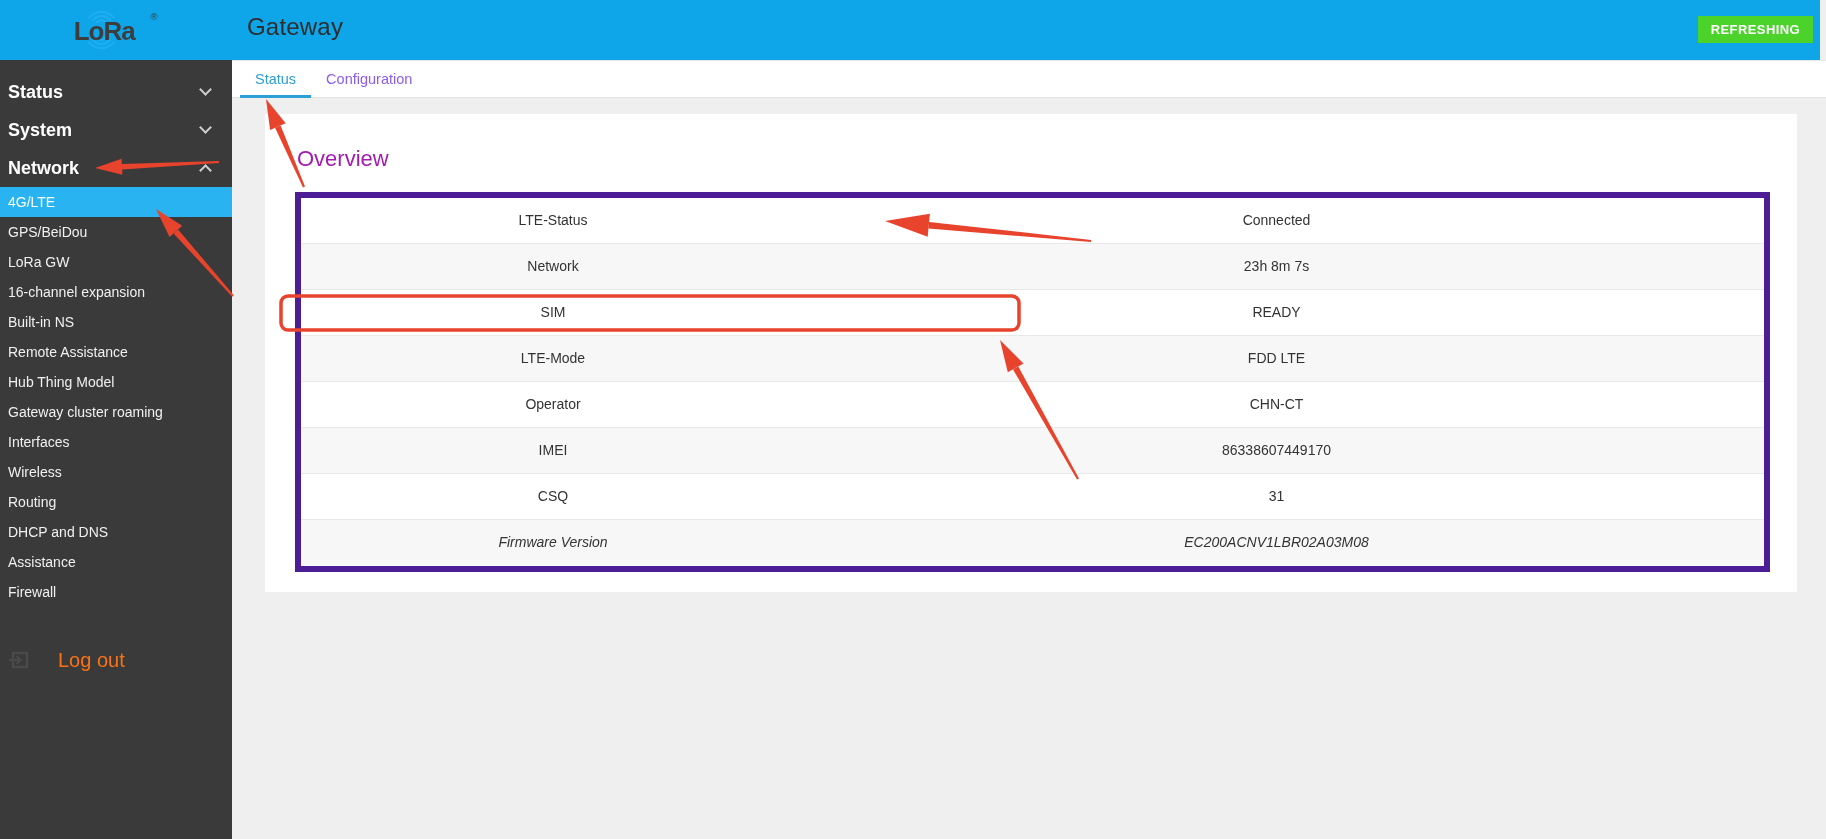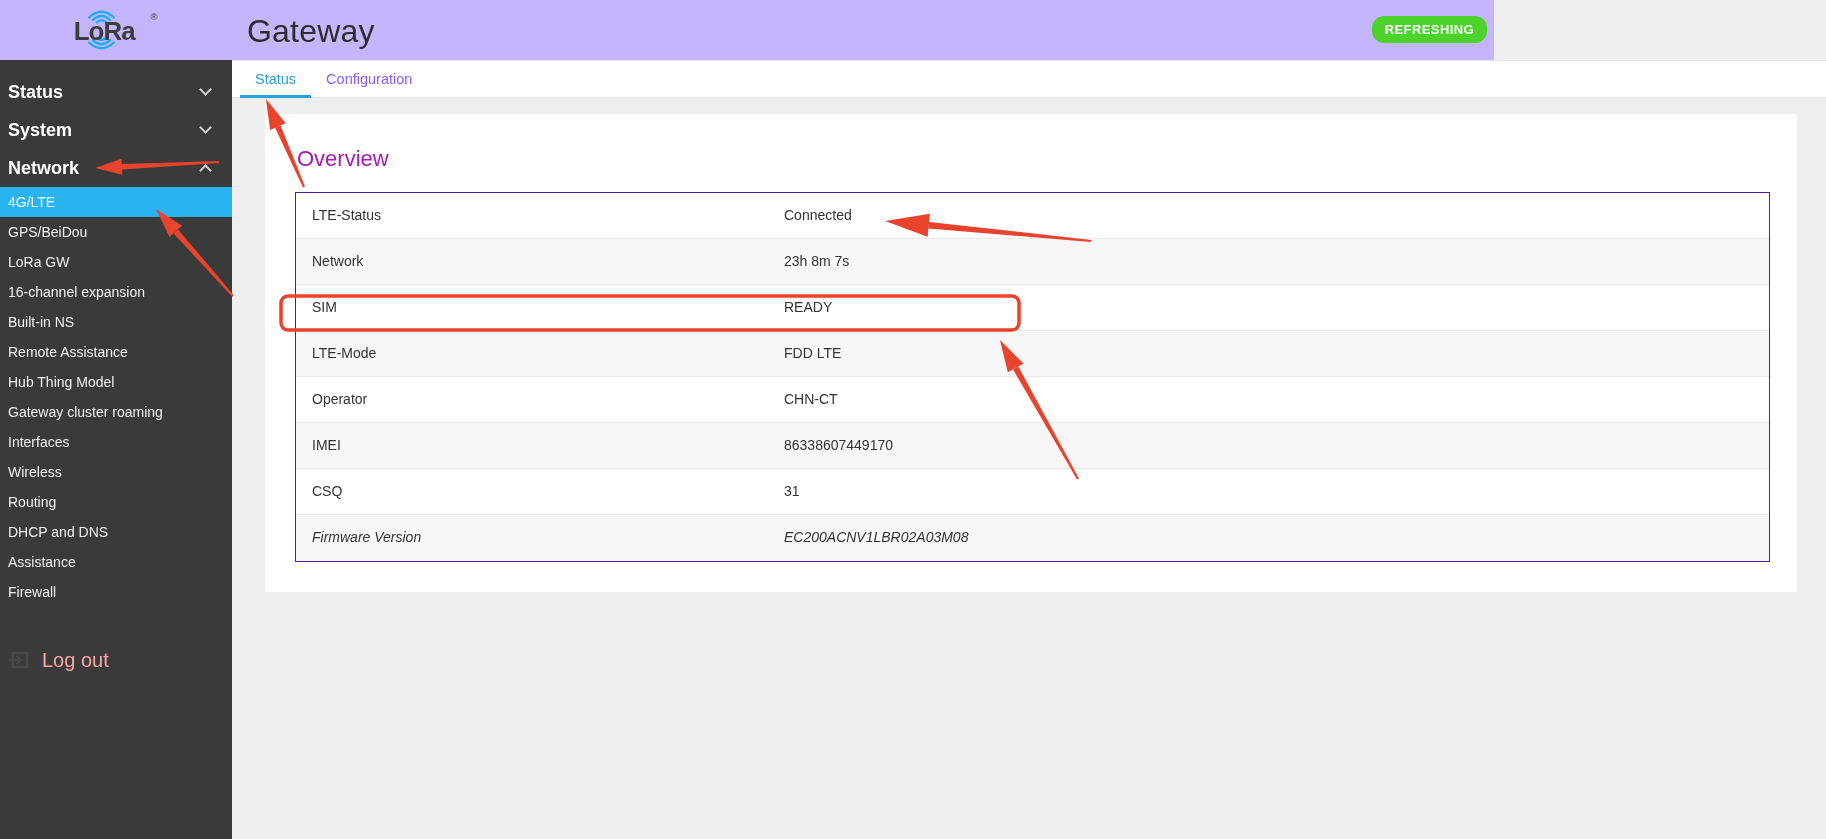--- a/index.html
+++ b/index.html
@@ -8,32 +8,32 @@
     font-family: "Liberation Sans", "DejaVu Sans", sans-serif;
     background:#efefef; position:relative; overflow:hidden;
     color:#333;
   }
   :root{
     --accent-blue:#29b4f1; --tab-blue:#2c9fd6; --green:#4bd32c;
     --red:#e8432d; --sidebar-bg:#3a3a3a;
   }
   
   .header{
-    position:absolute; left:0; top:0; width:1494px; height:60px;
-    background:#c4b5fd; z-index:5;
+    position:absolute; left:0; top:0; width:1820px; height:60px;
+    background:#0ea5e9; z-index:5;
   }
   .logo{ position:absolute; left:66px; top:5px; width:96px; height:50px; }
   .app-title{
-    position:absolute; left:247px; top:13px; font-size:32px; color:#2d2d2d;
+    position:absolute; left:247px; top:13px; font-size:24px; color:#2d2d2d;
     letter-spacing:0.2px;
   }
   .refresh-btn{
     position:absolute; right:7px; top:16px; height:27px; padding:0 13px;
     background:var(--green); color:#fff; font-weight:bold; font-size:13px;
-    border:none; border-radius:12px; letter-spacing:0.4px; line-height:27px;
+    border:none; border-radius:0; letter-spacing:0.4px; line-height:27px;
     cursor:pointer;
   }
   
   .sidebar{
     position:absolute; left:0; top:60px; width:232px; height:779px;
     background:var(--sidebar-bg); z-index:4; color:#fff;
   }
   .sb-sections{ padding-top:13px; }
   .sb-section{
     position:relative; height:38px; line-height:38px; padding-left:8px;
@@ -48,21 +48,21 @@
   .sb-item{
     height:30px; line-height:30px; padding-left:8px; font-size:14px;
     font-weight:400; color:#f0f0f0; cursor:pointer;
   }
   .sb-item.selected{ background:var(--accent-blue); color:#ffffff; }
   .logout{
     position:absolute; left:8px; top:586px; height:28px; display:flex;
     align-items:center; cursor:pointer;
   }
   .logout svg{ width:22px; height:22px; }
-  .logout .lbl{ margin-left:12px; font-size:20px; color:#fca5a5; }
+  .logout .lbl{ margin-left:28px; font-size:20px; color:#f97316; }
   
   .tabbar{
     position:absolute; left:232px; top:60px; width:1594px; height:38px;
     background:#ffffff; border-top:1px solid #e9e9e9;
     border-bottom:1px solid #e3e3e3; z-index:3; padding-left:8px;
     display:flex;
   }
   .tab{
     position:relative; height:37px; line-height:36px; padding:0 15px;
     font-size:14.5px; color:#8b5cf6; cursor:pointer;
@@ -76,21 +76,21 @@
   .card{
     position:absolute; left:265px; top:114px; width:1532px; height:478px;
     background:#ffffff; z-index:2;
   }
   .card-title{
     position:absolute; left:32px; top:32px; font-size:22px; color:#a21caf;
     font-weight:400;
   }
   .ov-table{
     position:absolute; left:30px; top:78px; width:1475px;
-    border:1px solid #4c1d95; background:#fff;
+    border:6px solid #4c1d95; background:#fff;text-align:center;
   }
   .trow{
     display:flex; height:46px; line-height:45px; font-size:14px;
     border-bottom:1px solid #e9e9e9; background:#ffffff;
   }
   .trow:last-child{ border-bottom:none;font-style:italic; }
   .trow:nth-child(even){ background:#f7f7f7; }
   .tlabel{ width:488px; padding-left:16px; color:#333; }
   .tvalue{ flex:1; color:#333; }
   

